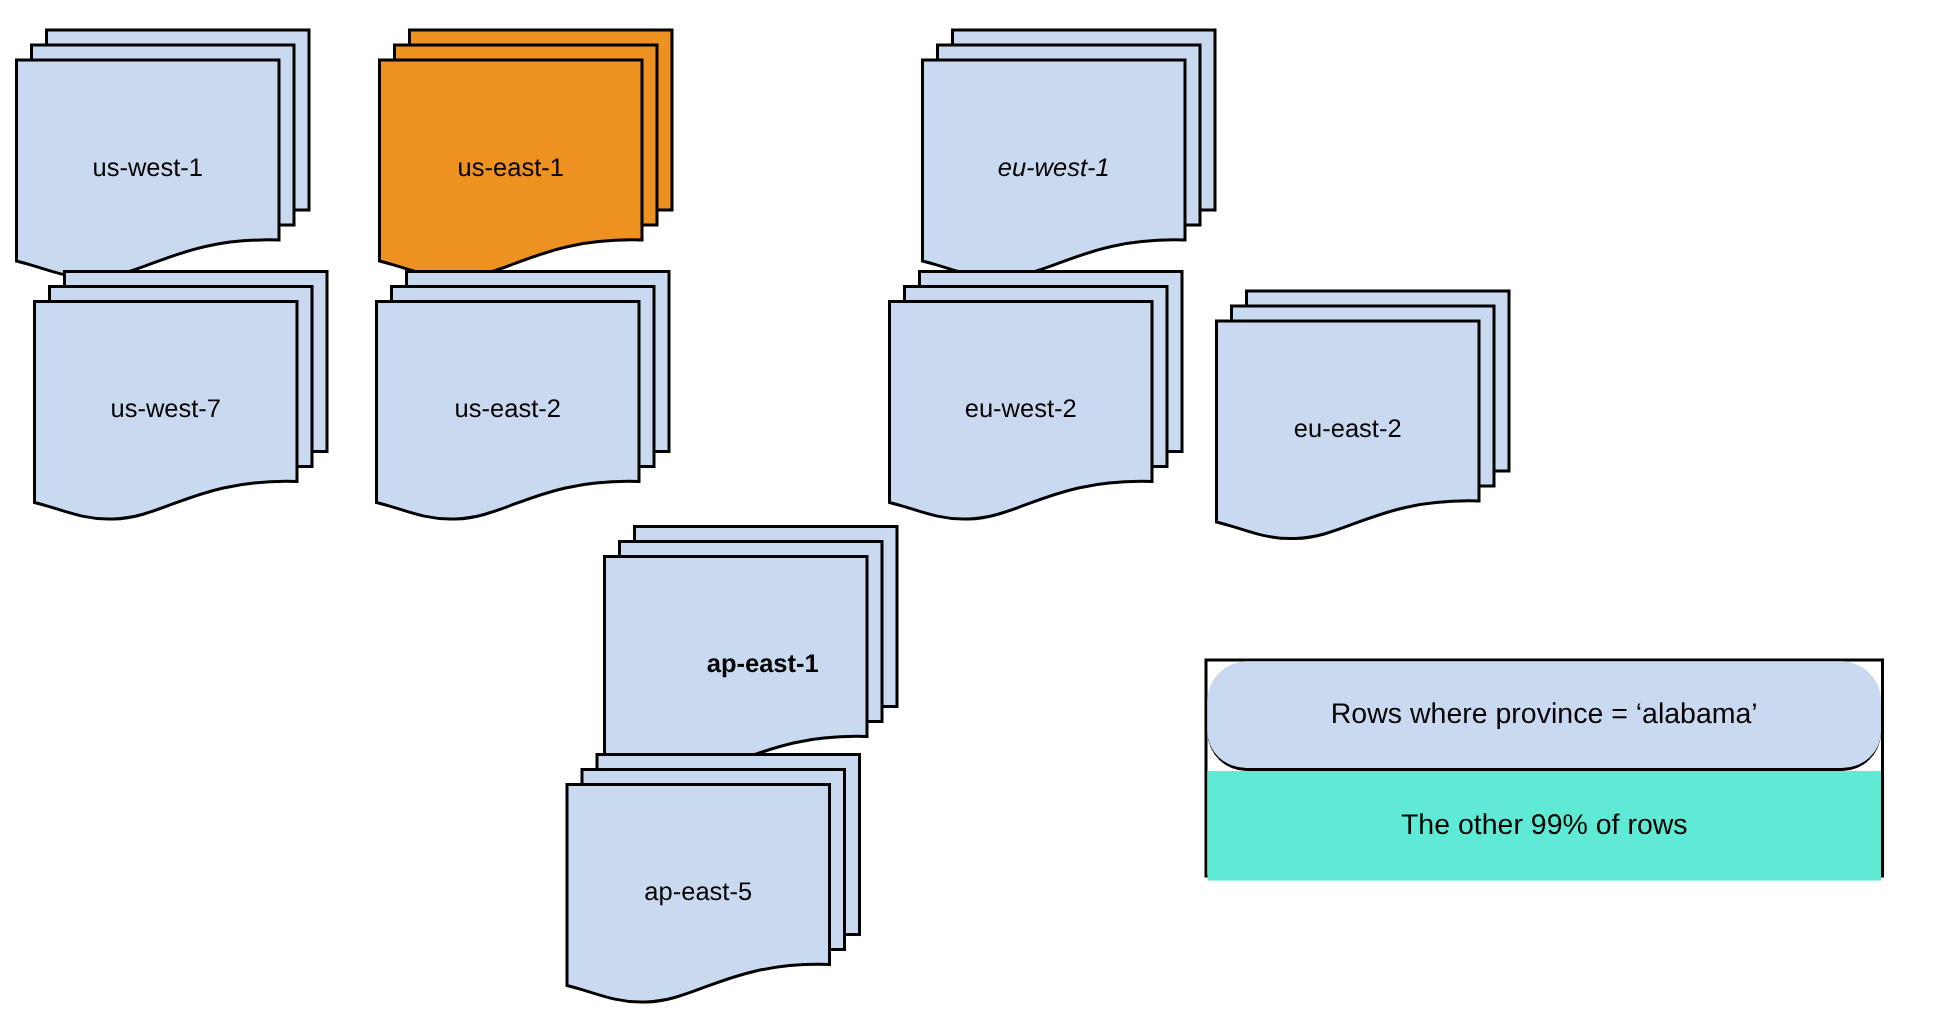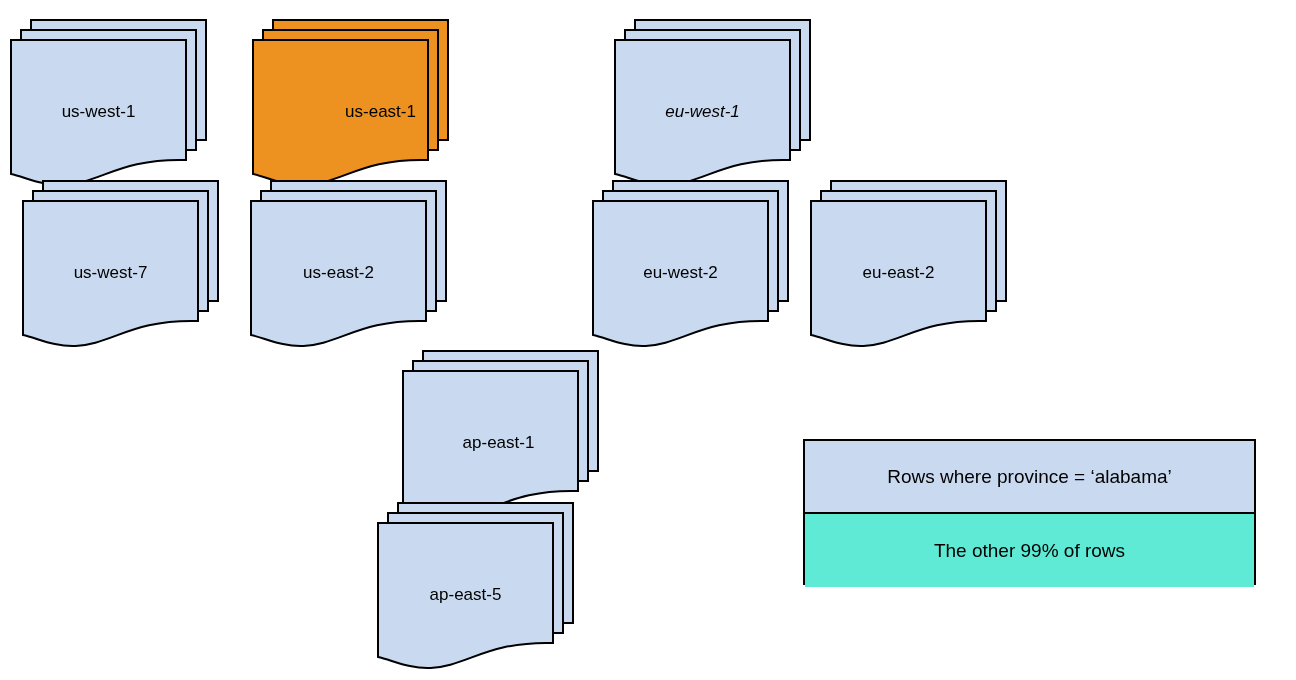--- a/index.html
+++ b/index.html
@@ -45,41 +45,42 @@
     box-sizing: border-box;
     display: flex;
     align-items: center;
     justify-content: center;
     font-family: "Liberation Sans", sans-serif;
     font-size: 19px;
     color: #000000;
   }
   .legend-row.top {
     border-bottom: 2px solid #000000;
+    border-radius: 26px;
   }
 </style>
 </head>
 <body>
 
 <div id="canvas">
     <div class="stack" style="left: 8px; top: 17px; width: 201px; height: 176px;">
       <svg width="201" height="176" viewBox="0 0 201 176">
         <path d="M 0 0 L 175 0 L 175 120 L 0 120 Z" transform="translate(23,3)" fill="#c9daf0" stroke="#000000" stroke-width="2" stroke-linejoin="miter"></path>
         <path d="M 0 0 L 175 0 L 175 120 L 0 120 Z" transform="translate(13,13)" fill="#c9daf0" stroke="#000000" stroke-width="2" stroke-linejoin="miter"></path>
         <path d="M 0 0 L 175 0 L 175 120 C 108.5 118 87.5 144 52.5 145 C 31.5 146 14 137 0 134 Z" transform="translate(3,23)" fill="#c9daf0" stroke="#000000" stroke-width="2" stroke-linejoin="miter"></path>
       </svg>
       <div class="stack-label" style="left: 3px; top: 85.4px; width: 175px;">us-west-1</div>
     </div>
     <div class="stack" style="left: 250px; top: 17px; width: 201px; height: 176px;">
       <svg width="201" height="176" viewBox="0 0 201 176">
         <path d="M 0 0 L 175 0 L 175 120 L 0 120 Z" transform="translate(23,3)" fill="#ed9121" stroke="#000000" stroke-width="2" stroke-linejoin="miter"></path>
         <path d="M 0 0 L 175 0 L 175 120 L 0 120 Z" transform="translate(13,13)" fill="#ed9121" stroke="#000000" stroke-width="2" stroke-linejoin="miter"></path>
         <path d="M 0 0 L 175 0 L 175 120 C 108.5 118 87.5 144 52.5 145 C 31.5 146 14 137 0 134 Z" transform="translate(3,23)" fill="#ed9121" stroke="#000000" stroke-width="2" stroke-linejoin="miter"></path>
       </svg>
-      <div class="stack-label" style="left: 3px; top: 85.4px; width: 175px; padding-left: 40px;">us-east-1</div>
+      <div class="stack-label" style="left: 3px; top: 85.4px; width: 175px;">us-east-1</div>
     </div>
     <div class="stack" style="left: 612px; top: 17px; width: 201px; height: 176px; font-style: italic;">
       <svg width="201" height="176" viewBox="0 0 201 176">
         <path d="M 0 0 L 175 0 L 175 120 L 0 120 Z" transform="translate(23,3)" fill="#c9daf0" stroke="#000000" stroke-width="2" stroke-linejoin="miter"></path>
         <path d="M 0 0 L 175 0 L 175 120 L 0 120 Z" transform="translate(13,13)" fill="#c9daf0" stroke="#000000" stroke-width="2" stroke-linejoin="miter"></path>
         <path d="M 0 0 L 175 0 L 175 120 C 108.5 118 87.5 144 52.5 145 C 31.5 146 14 137 0 134 Z" transform="translate(3,23)" fill="#c9daf0" stroke="#000000" stroke-width="2" stroke-linejoin="miter"></path>
       </svg>
       <div class="stack-label" style="left: 3px; top: 85.4px; width: 175px;">eu-west-1</div>
     </div>
     <div class="stack" style="left: 20px; top: 178px; width: 201px; height: 176px;">
@@ -99,35 +100,35 @@
       <div class="stack-label" style="left: 3px; top: 85.4px; width: 175px;">us-east-2</div>
     </div>
     <div class="stack" style="left: 590px; top: 178px; width: 201px; height: 176px;">
       <svg width="201" height="176" viewBox="0 0 201 176">
         <path d="M 0 0 L 175 0 L 175 120 L 0 120 Z" transform="translate(23,3)" fill="#c9daf0" stroke="#000000" stroke-width="2" stroke-linejoin="miter"></path>
         <path d="M 0 0 L 175 0 L 175 120 L 0 120 Z" transform="translate(13,13)" fill="#c9daf0" stroke="#000000" stroke-width="2" stroke-linejoin="miter"></path>
         <path d="M 0 0 L 175 0 L 175 120 C 108.5 118 87.5 144 52.5 145 C 31.5 146 14 137 0 134 Z" transform="translate(3,23)" fill="#c9daf0" stroke="#000000" stroke-width="2" stroke-linejoin="miter"></path>
       </svg>
       <div class="stack-label" style="left: 3px; top: 85.4px; width: 175px;">eu-west-2</div>
     </div>
-    <div class="stack" style="left: 808px; top: 178px; width: 201px; height: 176px;">
+    <div class="stack" style="left: 808px; top: 191px; width: 201px; height: 176px;">
       <svg width="201" height="176" viewBox="0 0 201 176">
         <path d="M 0 0 L 175 0 L 175 120 L 0 120 Z" transform="translate(23,3)" fill="#c9daf0" stroke="#000000" stroke-width="2" stroke-linejoin="miter"></path>
         <path d="M 0 0 L 175 0 L 175 120 L 0 120 Z" transform="translate(13,13)" fill="#c9daf0" stroke="#000000" stroke-width="2" stroke-linejoin="miter"></path>
         <path d="M 0 0 L 175 0 L 175 120 C 108.5 118 87.5 144 52.5 145 C 31.5 146 14 137 0 134 Z" transform="translate(3,23)" fill="#c9daf0" stroke="#000000" stroke-width="2" stroke-linejoin="miter"></path>
       </svg>
       <div class="stack-label" style="left: 3px; top: 85.4px; width: 175px;">eu-east-2</div>
     </div>
     <div class="stack" style="left: 400px; top: 348px; width: 201px; height: 176px;">
       <svg width="201" height="176" viewBox="0 0 201 176">
         <path d="M 0 0 L 175 0 L 175 120 L 0 120 Z" transform="translate(23,3)" fill="#c9daf0" stroke="#000000" stroke-width="2" stroke-linejoin="miter"></path>
         <path d="M 0 0 L 175 0 L 175 120 L 0 120 Z" transform="translate(13,13)" fill="#c9daf0" stroke="#000000" stroke-width="2" stroke-linejoin="miter"></path>
         <path d="M 0 0 L 175 0 L 175 120 C 108.5 118 87.5 144 52.5 145 C 31.5 146 14 137 0 134 Z" transform="translate(3,23)" fill="#c9daf0" stroke="#000000" stroke-width="2" stroke-linejoin="miter"></path>
       </svg>
-      <div class="stack-label" style="left: 3px; top: 85.4px; width: 191px;">ap-east-1</div>
+      <div class="stack-label" style="left: 13px; top: 85.4px; width: 191px; font-weight: bold;">ap-east-1</div>
     </div>
     <div class="stack" style="left: 375px; top: 500px; width: 201px; height: 176px;">
       <svg width="201" height="176" viewBox="0 0 201 176">
         <path d="M 0 0 L 175 0 L 175 120 L 0 120 Z" transform="translate(23,3)" fill="#c9daf0" stroke="#000000" stroke-width="2" stroke-linejoin="miter"></path>
         <path d="M 0 0 L 175 0 L 175 120 L 0 120 Z" transform="translate(13,13)" fill="#c9daf0" stroke="#000000" stroke-width="2" stroke-linejoin="miter"></path>
         <path d="M 0 0 L 175 0 L 175 120 C 108.5 118 87.5 144 52.5 145 C 31.5 146 14 137 0 134 Z" transform="translate(3,23)" fill="#c9daf0" stroke="#000000" stroke-width="2" stroke-linejoin="miter"></path>
       </svg>
       <div class="stack-label" style="left: 3px; top: 85.4px; width: 175px;">ap-east-5</div>
     </div>
     <div class="legend" style="left: 803px; top: 439px; width: 453px; height: 146px;">

